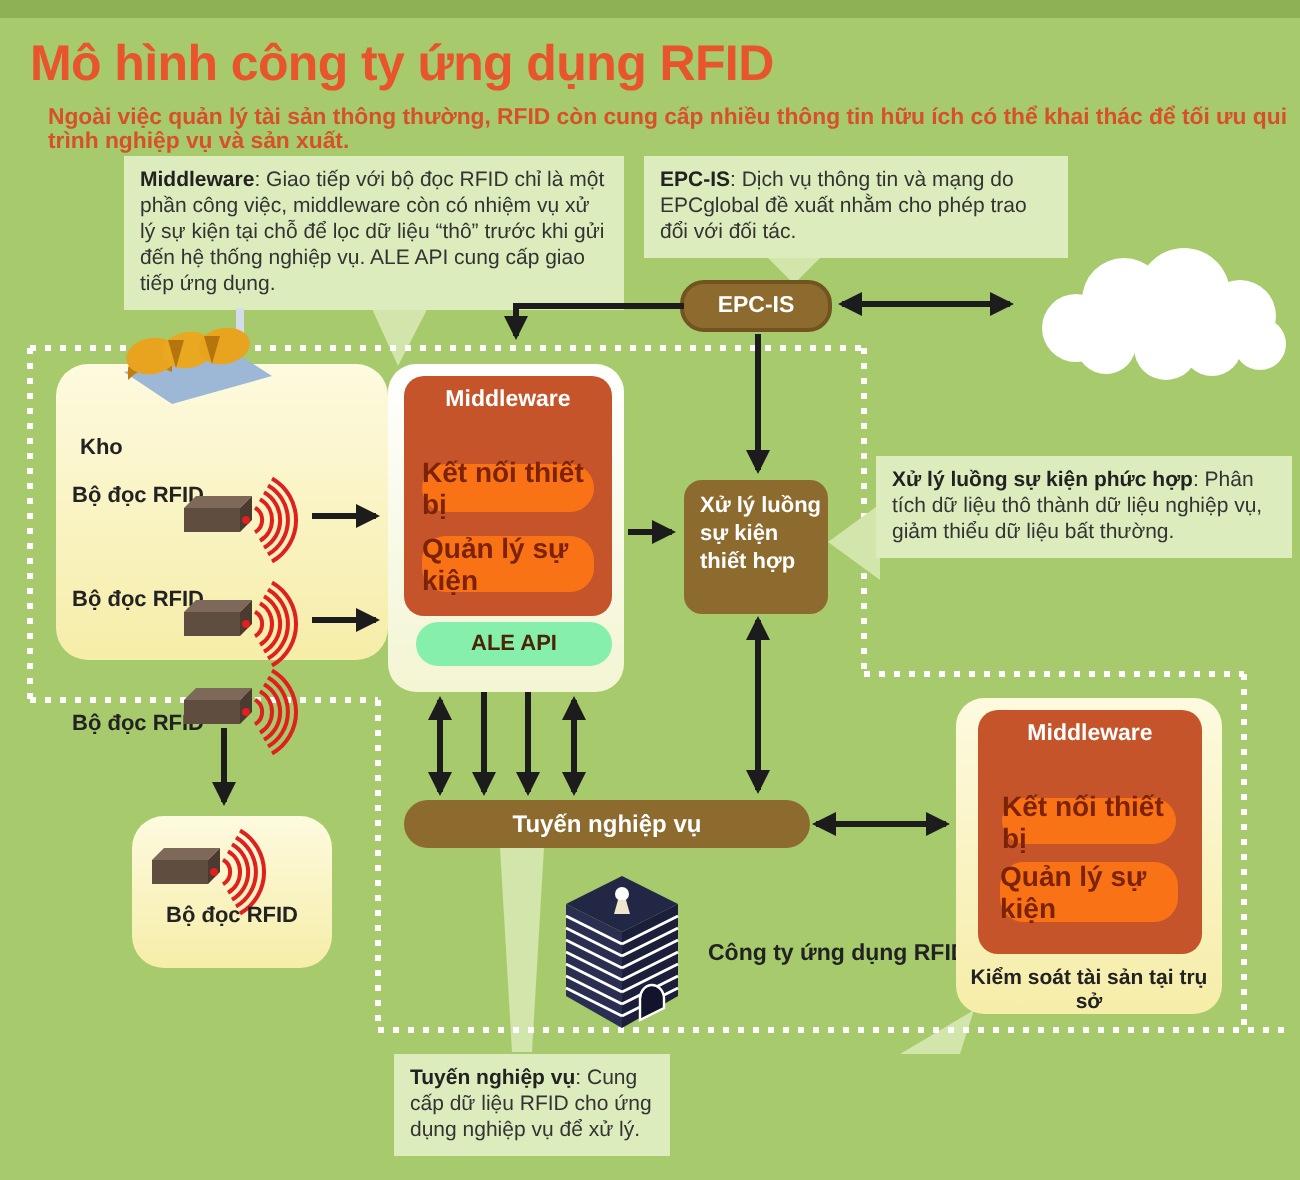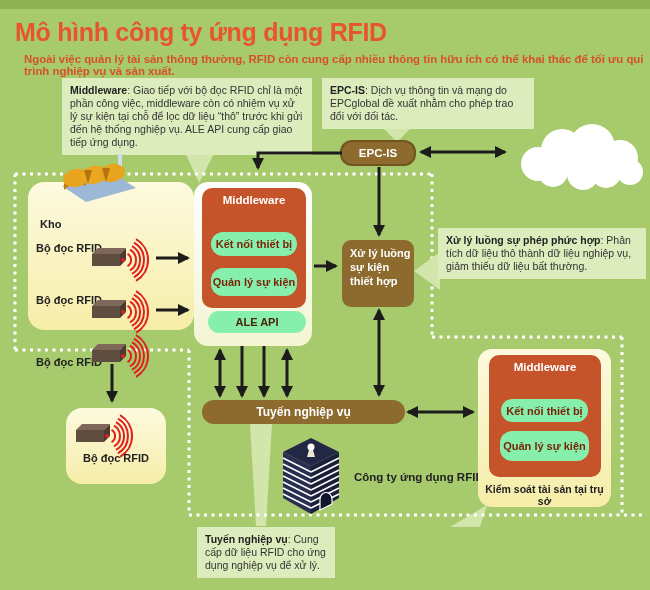--- a/index.html
+++ b/index.html
@@ -9,21 +9,21 @@
   .topstrip{left:0;top:0;width:650px;height:9px;background:#8db153;}
   .title{left:15px;top:18px;font-size:25px;font-weight:bold;color:#e8542c;letter-spacing:-0.3px;}
   .subtitle{left:24px;top:53px;width:638px;font-size:11.4px;font-weight:bold;color:#d8502a;}
   .callout{background:#dcecbd;color:#333;font-size:10.5px;line-height:12.9px;padding:6px 8px;}
   .callout b{color:#222;}
   .svgov{left:0;top:0;pointer-events:none;}
   .yellowbox{background:linear-gradient(180deg,#fdfadf,#f6eda8);border-radius:16px;}
   .whitebox{background:linear-gradient(180deg,#ffffff,#f3f5d3);border-radius:14px;}
   .mwbox{background:#c5542b;border-radius:10px;}
   .mwtitle{width:100%;text-align:center;top:6px;color:#fff;font-weight:bold;font-size:11.5px;}
-  .pill{background:#86efac;border-radius:12px;color:#7c2206;font-weight:bold;font-size:11px;
+  .pill{background:#f97316;border-radius:12px;color:#7c2206;font-weight:bold;font-size:14px;
         display:flex;align-items:center;justify-content:center;}
   .brown{background:#8d6b2e;color:#fff;font-weight:bold;}
   .lbl{color:#222;font-weight:bold;font-size:11px;}
   .ale{background:#86efac;border-radius:11px;color:#4a2506;font-weight:bold;font-size:11px;
        display:flex;align-items:center;justify-content:center;}
 </style>
 </head>
 <body>
 
 <div id="canvas">
@@ -41,21 +41,21 @@
     <polygon points="440,252 440,290 414,271" fill="#d2e5aa"></polygon>
   </svg>
 
   <div class="abs callout" style="left:322px;top:78px;width:196px;">
     <b>EPC-IS</b><span>: Dịch vụ thông tin và mạng do EPCglobal đề xuất nhằm cho phép trao đổi với đối tác.</span>
   </div>
   <div class="abs callout" style="left:62px;top:78px;width:234px;">
     <b>Middleware</b><span>: Giao tiếp với bộ đọc RFID chỉ là một phần công việc, middleware còn có nhiệm vụ xử lý sự kiện tại chỗ để lọc dữ liệu “thô” trước khi gửi đến hệ thống nghiệp vụ. ALE API cung cấp giao tiếp ứng dụng.</span>
   </div>
   <div class="abs callout" style="left:438px;top:228px;width:192px;">
-    <b>Xử lý luồng sự phép phức hợp</b><span>: Phân tích dữ liệu thô thành dữ liệu nghiệp vụ, giảm thiểu dữ liệu bất thường.</span>
+    <b>Xử lý luồng sự kiện phức hợp</b><span>: Phân tích dữ liệu thô thành dữ liệu nghiệp vụ, giảm thiểu dữ liệu bất thường.</span>
   </div>
   <div class="abs callout" style="left:197px;top:527px;width:122px;">
     <b>Tuyến nghiệp vụ</b><span>: Cung cấp dữ liệu RFID cho ứng dụng nghiệp vụ để xử lý.</span>
   </div>
 
   <div class="abs yellowbox" style="left:28px;top:182px;width:166px;height:148px;"></div>
 
   <svg class="abs" style="left:56px;top:148px;" width="84" height="58" viewBox="0 0 84 58">
     <rect x="62" y="6" width="4" height="20" fill="#d3dcea"></rect>
     <polygon points="6,38 58,26 80,40 30,54" fill="#9db8d6"></polygon>

